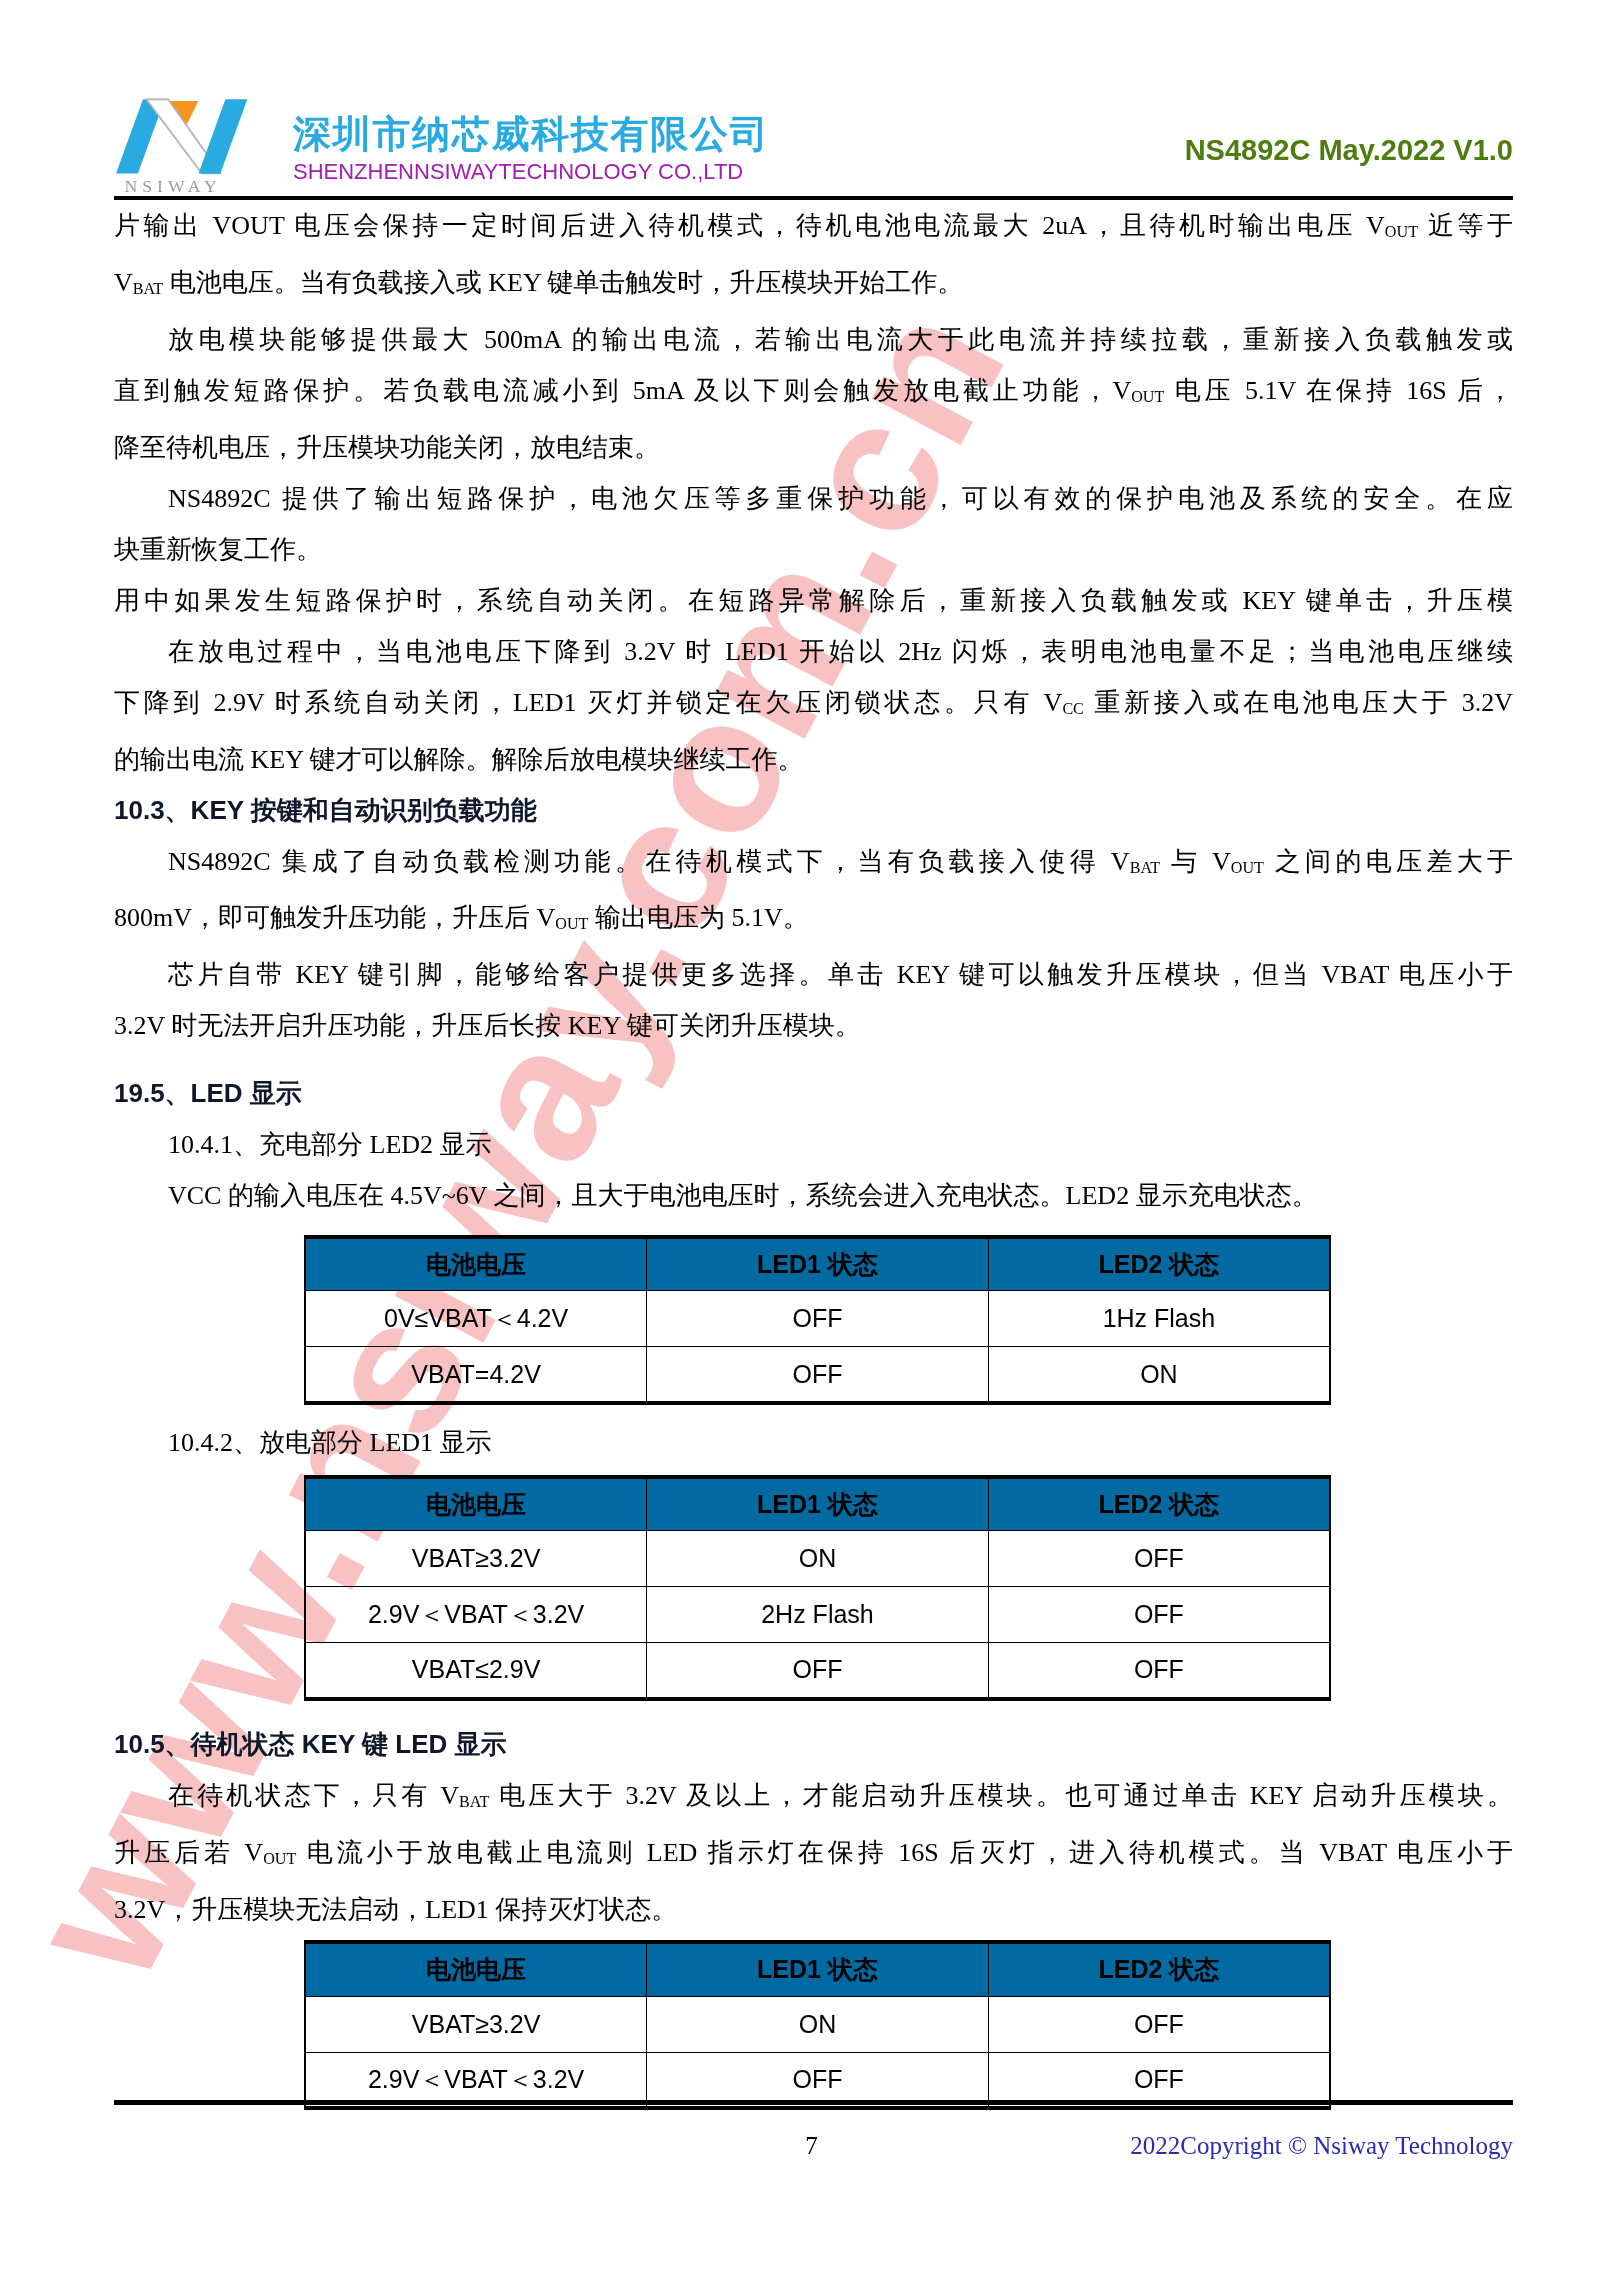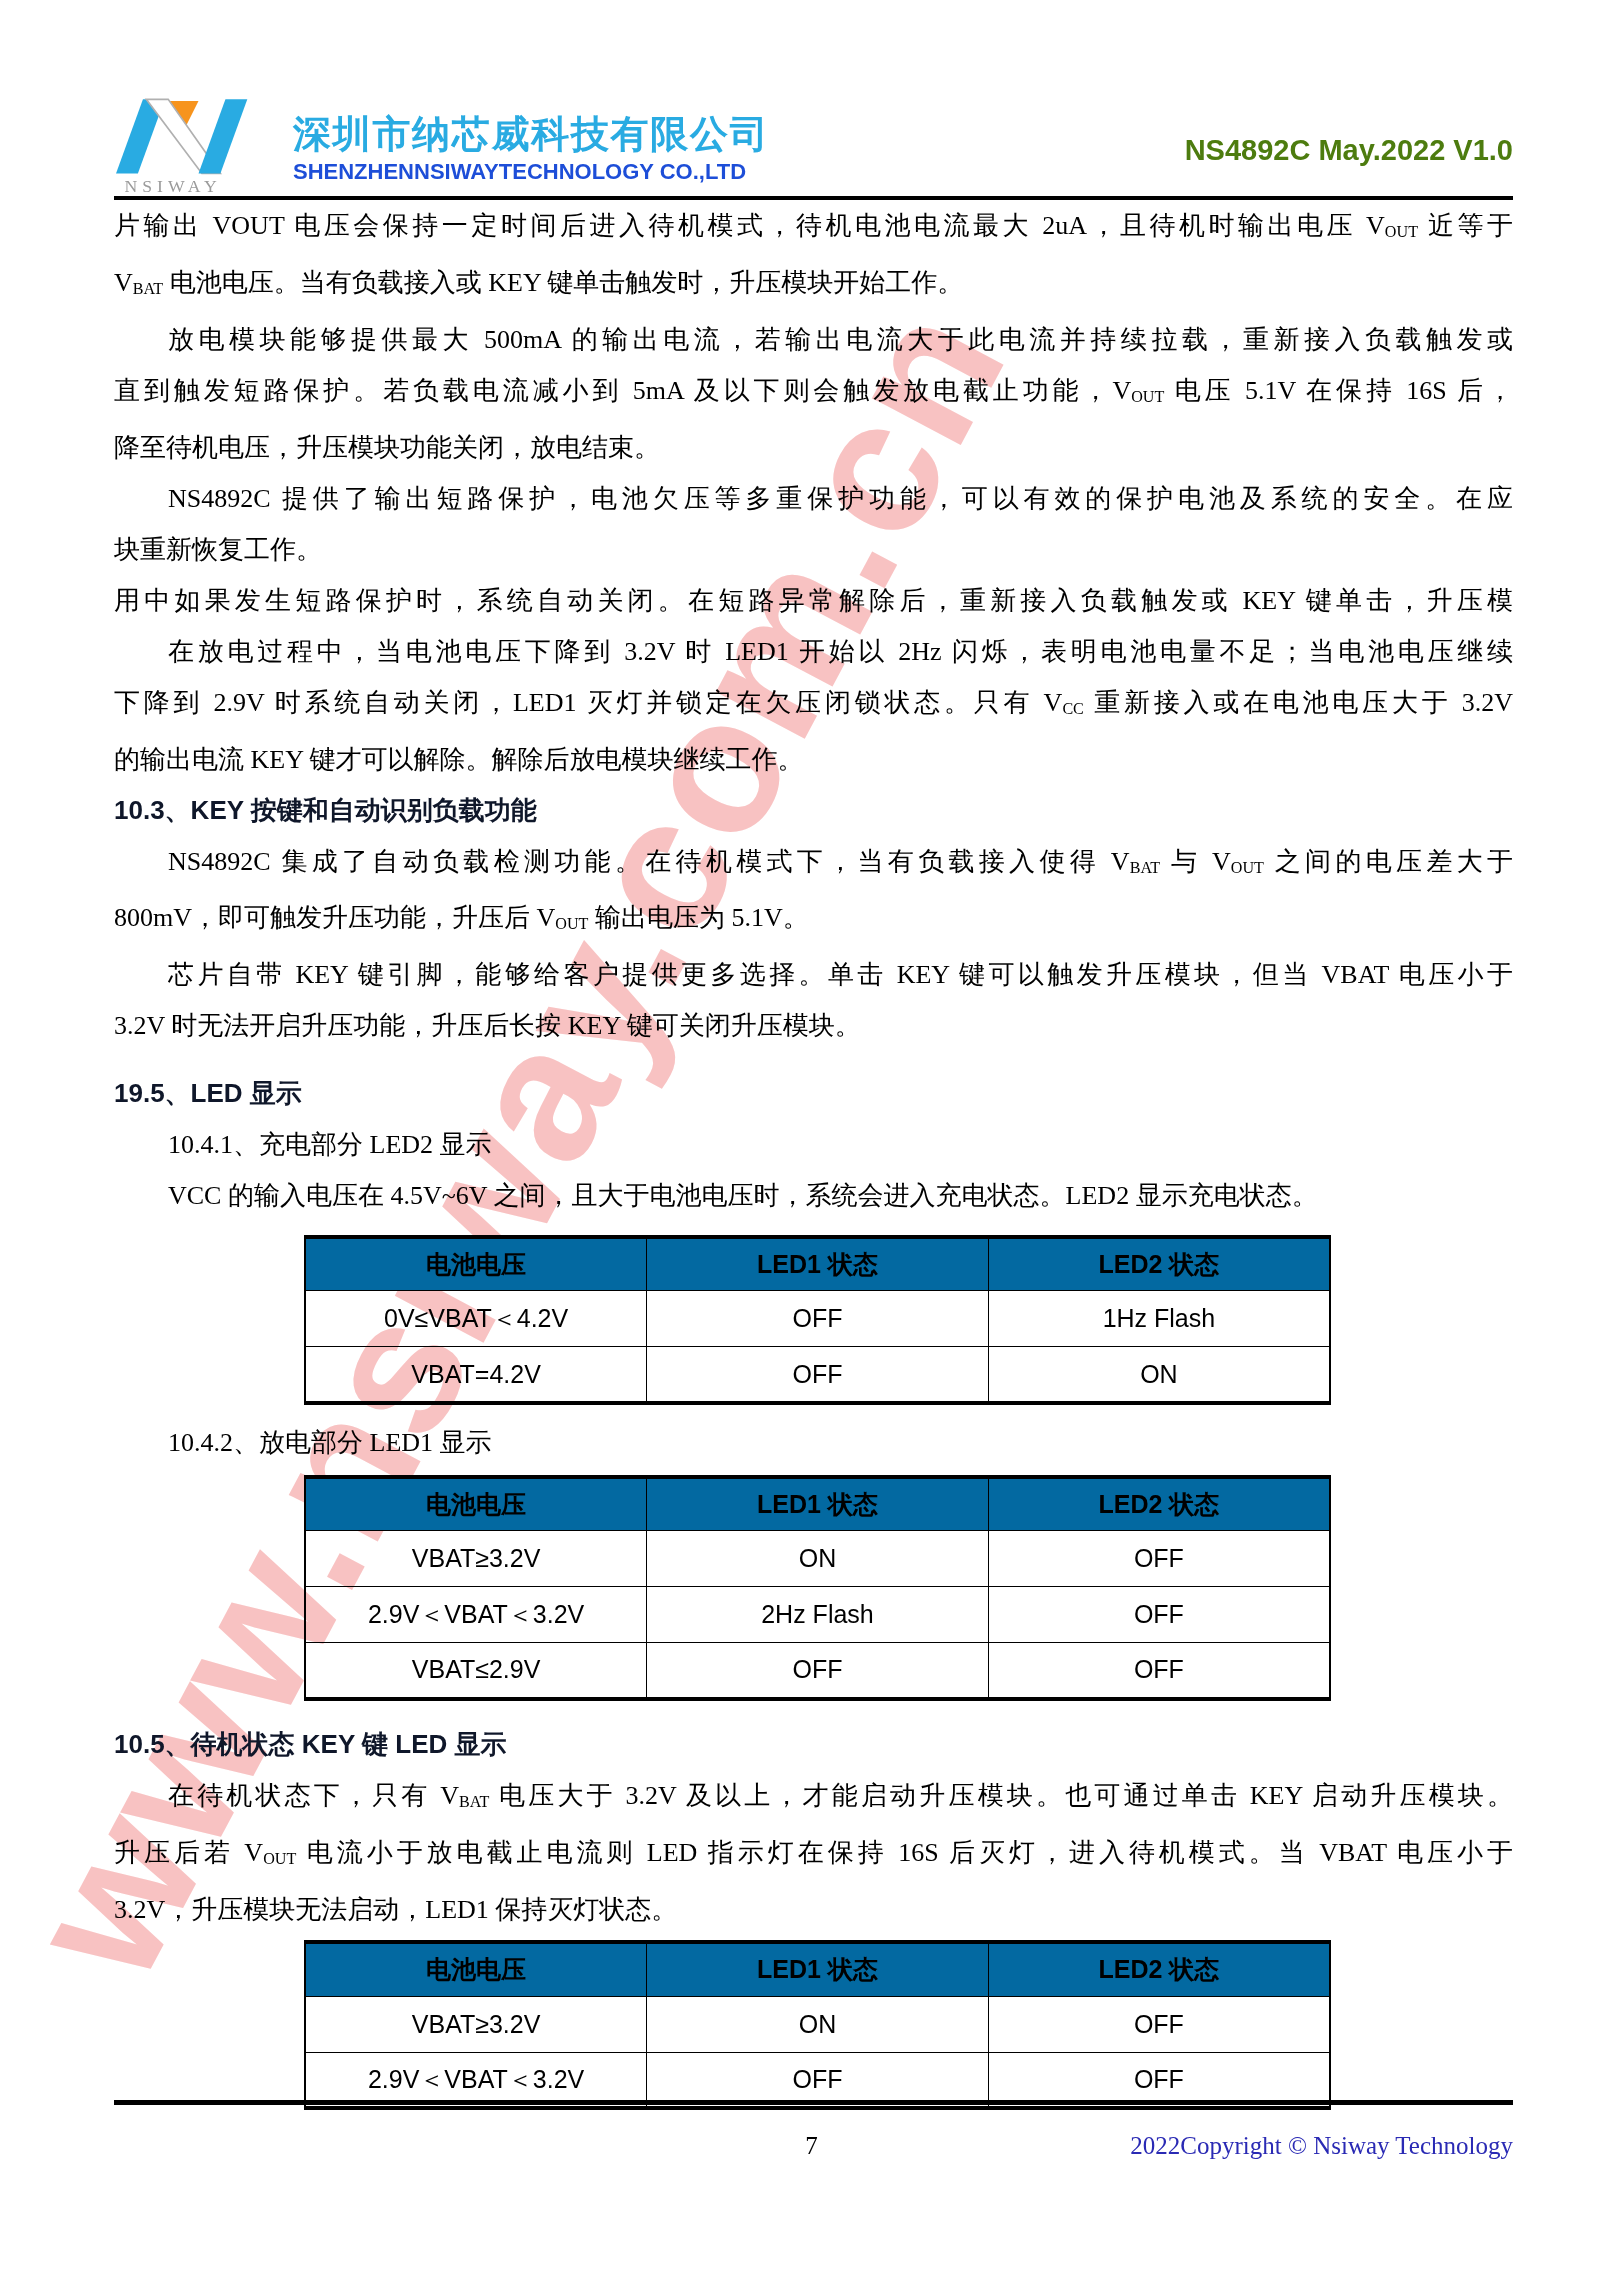--- a/index.html
+++ b/index.html
@@ -38,22 +38,22 @@
   }
   .logo { position: absolute; left: 0px; top: 96px; width: 169px; height: 101px; }
   .company { position: absolute; left: 179px; top: 100px; margin-top: 11px; }
   .company-cn {
     font-family: "Liberation Sans", sans-serif;
     font-weight: bold; font-size: 38px; line-height: 46px;
     color: #29abe2; letter-spacing: 1.7px;
   }
   .company-en {
     font-family: "Liberation Sans", sans-serif;
-    font-weight: bold; font-size: 22px; line-height: 30px;
-    color: #1d4ed8;
+    font-weight: normal; font-size: 22px; line-height: 30px;
+    color: #a21caf;
   }
   .doc-title {
     position: absolute; right: 0; top: 134px;
     font-family: "Liberation Sans", sans-serif;
     font-weight: bold; font-size: 29px; color: #4d7c0f;
   }
 
   
   .content { position: relative; z-index: 1; margin: 0 110px 0 114px; width: 1399px; }
   .ln {

